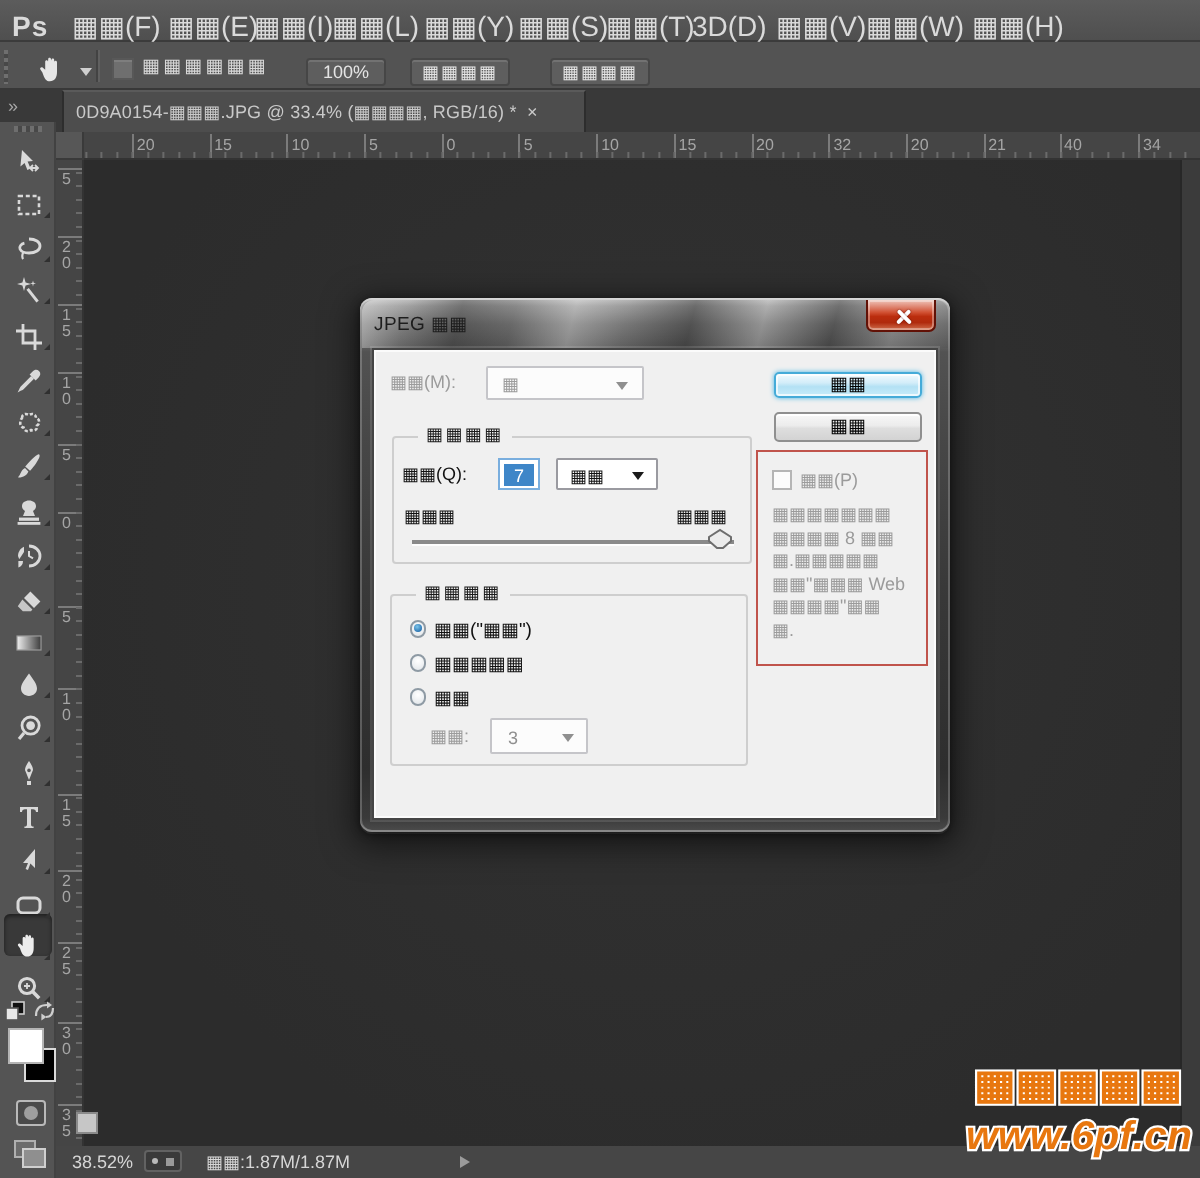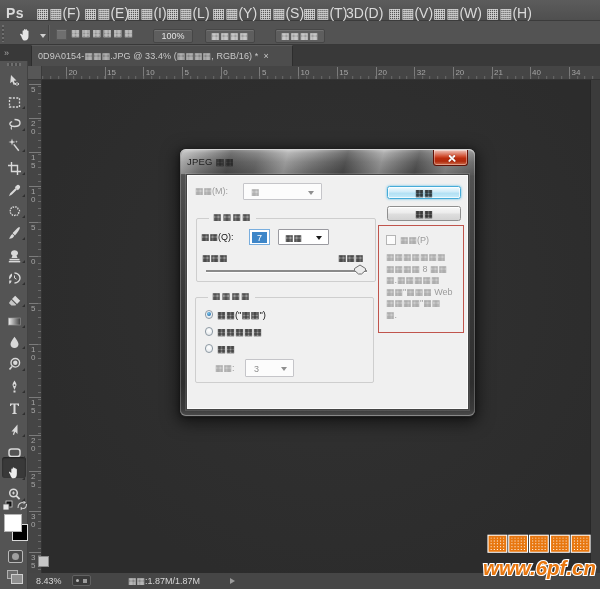--- a/index.html
+++ b/index.html
@@ -175,26 +175,26 @@
 <div class="vtick" style="top:431px"></div>
 <span class="vnum" style="top:433px">3<br>0</span>
 <div class="vtick" style="top:472px"></div>
 <span class="vnum" style="top:474px">3<br>5</span>
 <div id="vminor"></div>
 </div>
 <div id="canvas" class="a"></div>
 <div id="gutter" class="a"></div>
 <div id="scrollnub" class="a"></div>
 <div id="statusbar" class="a">
-    <span class="st" style="left:8px">8.43%</span>
+    <span class="st" style="left:8px">38.52%</span>
     <div id="stbox" style="position:absolute">
       <div style="position:absolute;left:3px;top:3px;width:3px;height:3px;border-radius:50%;background:#b9b9b9"></div>
       <div style="position:absolute;left:10px;top:3px;width:4px;height:4px;background:#9a9a9a"></div>
     </div>
-    <span class="st" style="left:100px">▦▦:1.87M/1.87M</span>
+    <span class="st" style="left:75px">▦▦:1.87M/1.87M</span>
     <div id="starrow" style="position:absolute"></div>
   </div>
 <div id="toolbar" class="a">
     <div id="tgrip"></div>
   </div>
 <svg class="tool" style="top:74.0px" viewBox="0 0 15 15">
     <path d="M4 1 L9.5 6.5 L6.8 6.8 L8.3 10.2 L6.7 11 L5.3 7.5 L3.2 9.3 Z" fill="#d9d9d9"></path>
     <path d="M10.5 8.5 l1.5 1.5 l-1.5 1.5 M12 10 h-4 M9.5 8.5 l-1.5 1.5 l1.5 1.5" stroke="#d9d9d9" stroke-width="0.9" fill="none"></path>
   </svg>
 <svg class="tool" style="top:94.5px" viewBox="0 0 15 15">

